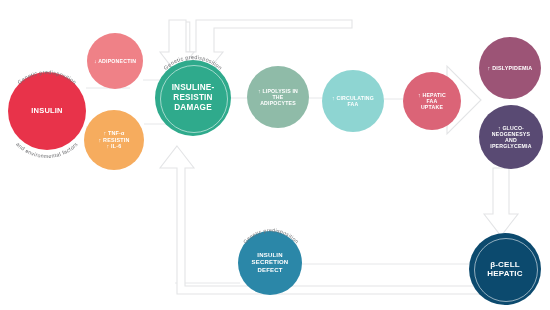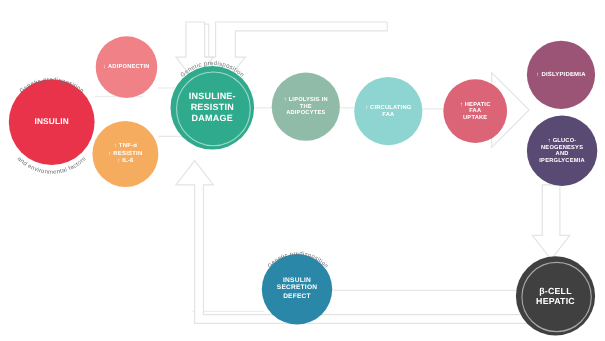--- a/index.html
+++ b/index.html
@@ -149,21 +149,21 @@
       <span>DEFECT</span>
     </span>
   </div>
   <svg class="curved" style="left:232px;top:224px;width:78px;height:78px;" viewBox="0 0 78 78">
     <defs>
         <path id="arcISDTop" d="M6,41 A33,33 0 0 1 72,41"></path>
       </defs>
     <text font-size="5.2"><textPath href="#arcISDTop" startOffset="50%" text-anchor="middle">Genetic predisposition</textPath></text>
   </svg>
 
-  <div class="node" style="left:469px;top:233px;width:72px;height:72px;background:#404040;font-size:8px;font-weight:bold;">
+  <div class="node" style="left:469px;top:233px;width:72px;height:72px;background:#0c4a6e;font-size:8px;font-weight:bold;">
     <span class="lbl">
       <span>β-CELL</span><br>
       <span>HEPATIC</span>
     </span>
   </div>
   <div class="ring" style="left:474px;top:238px;width:62px;height:62px;"></div>
 
 </div>
 
 </body></html>

